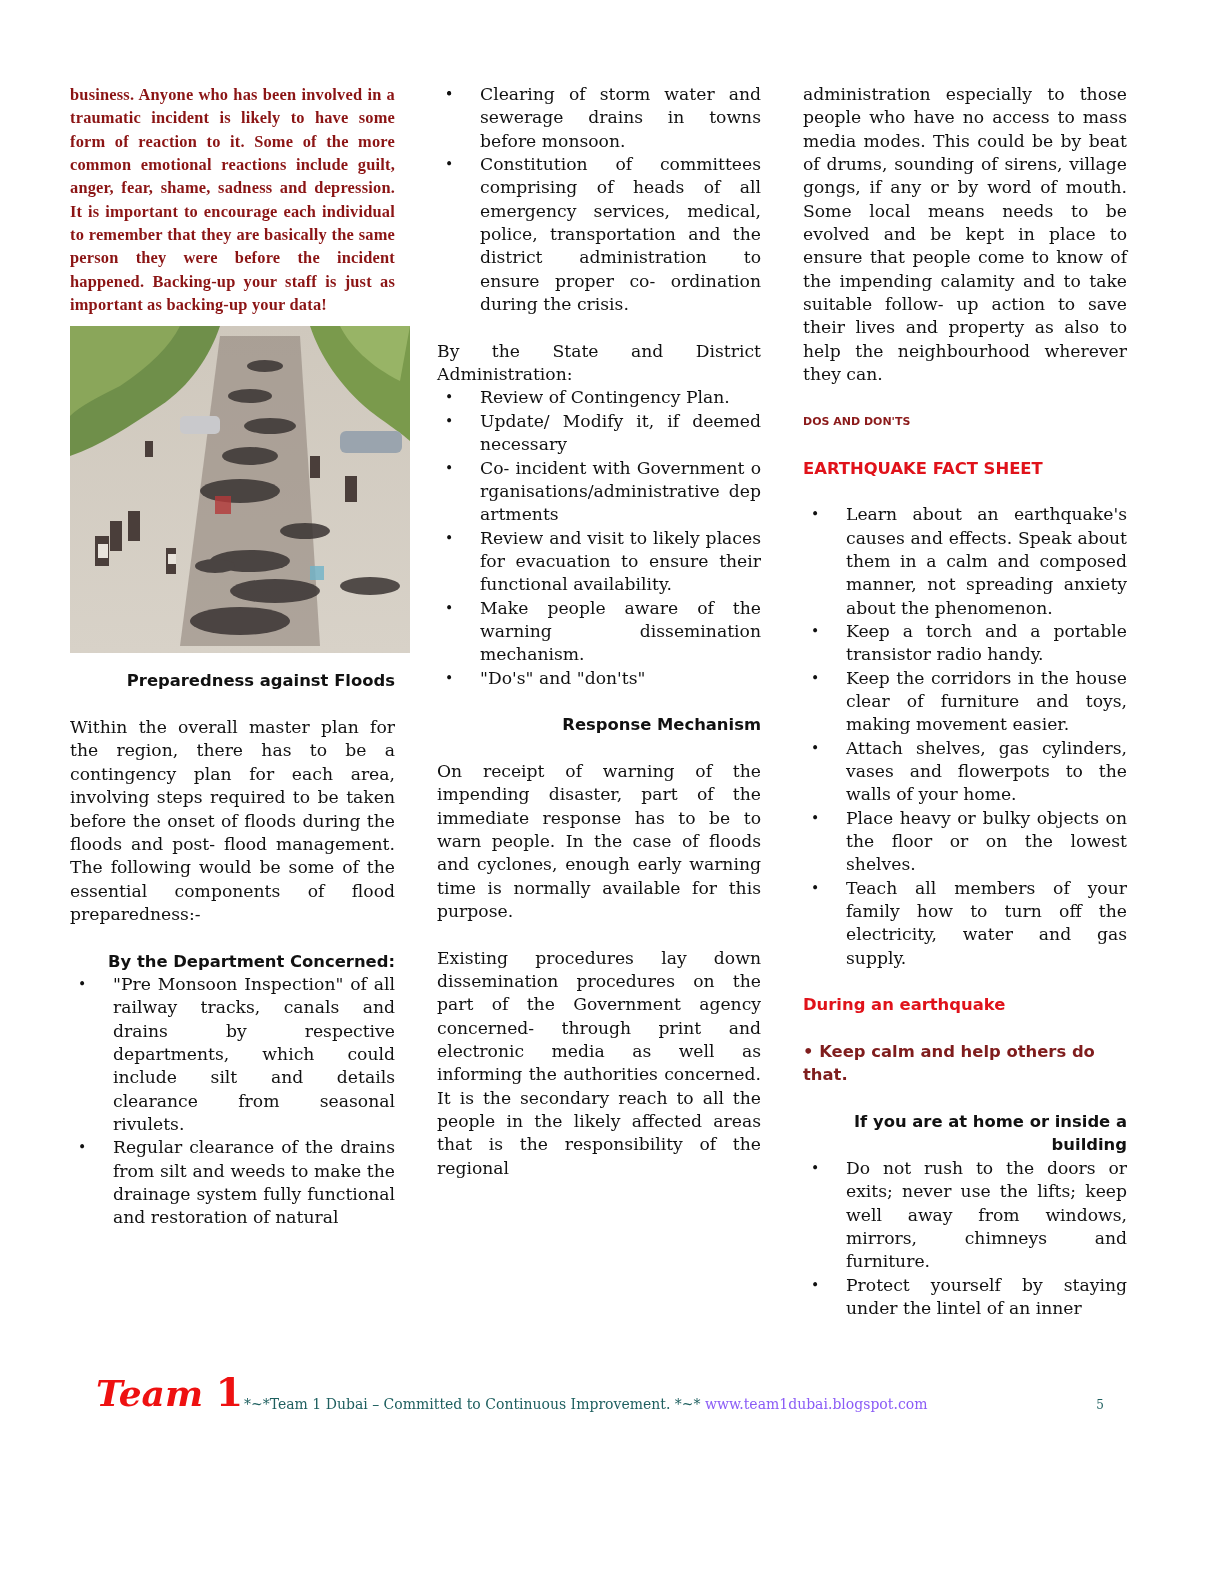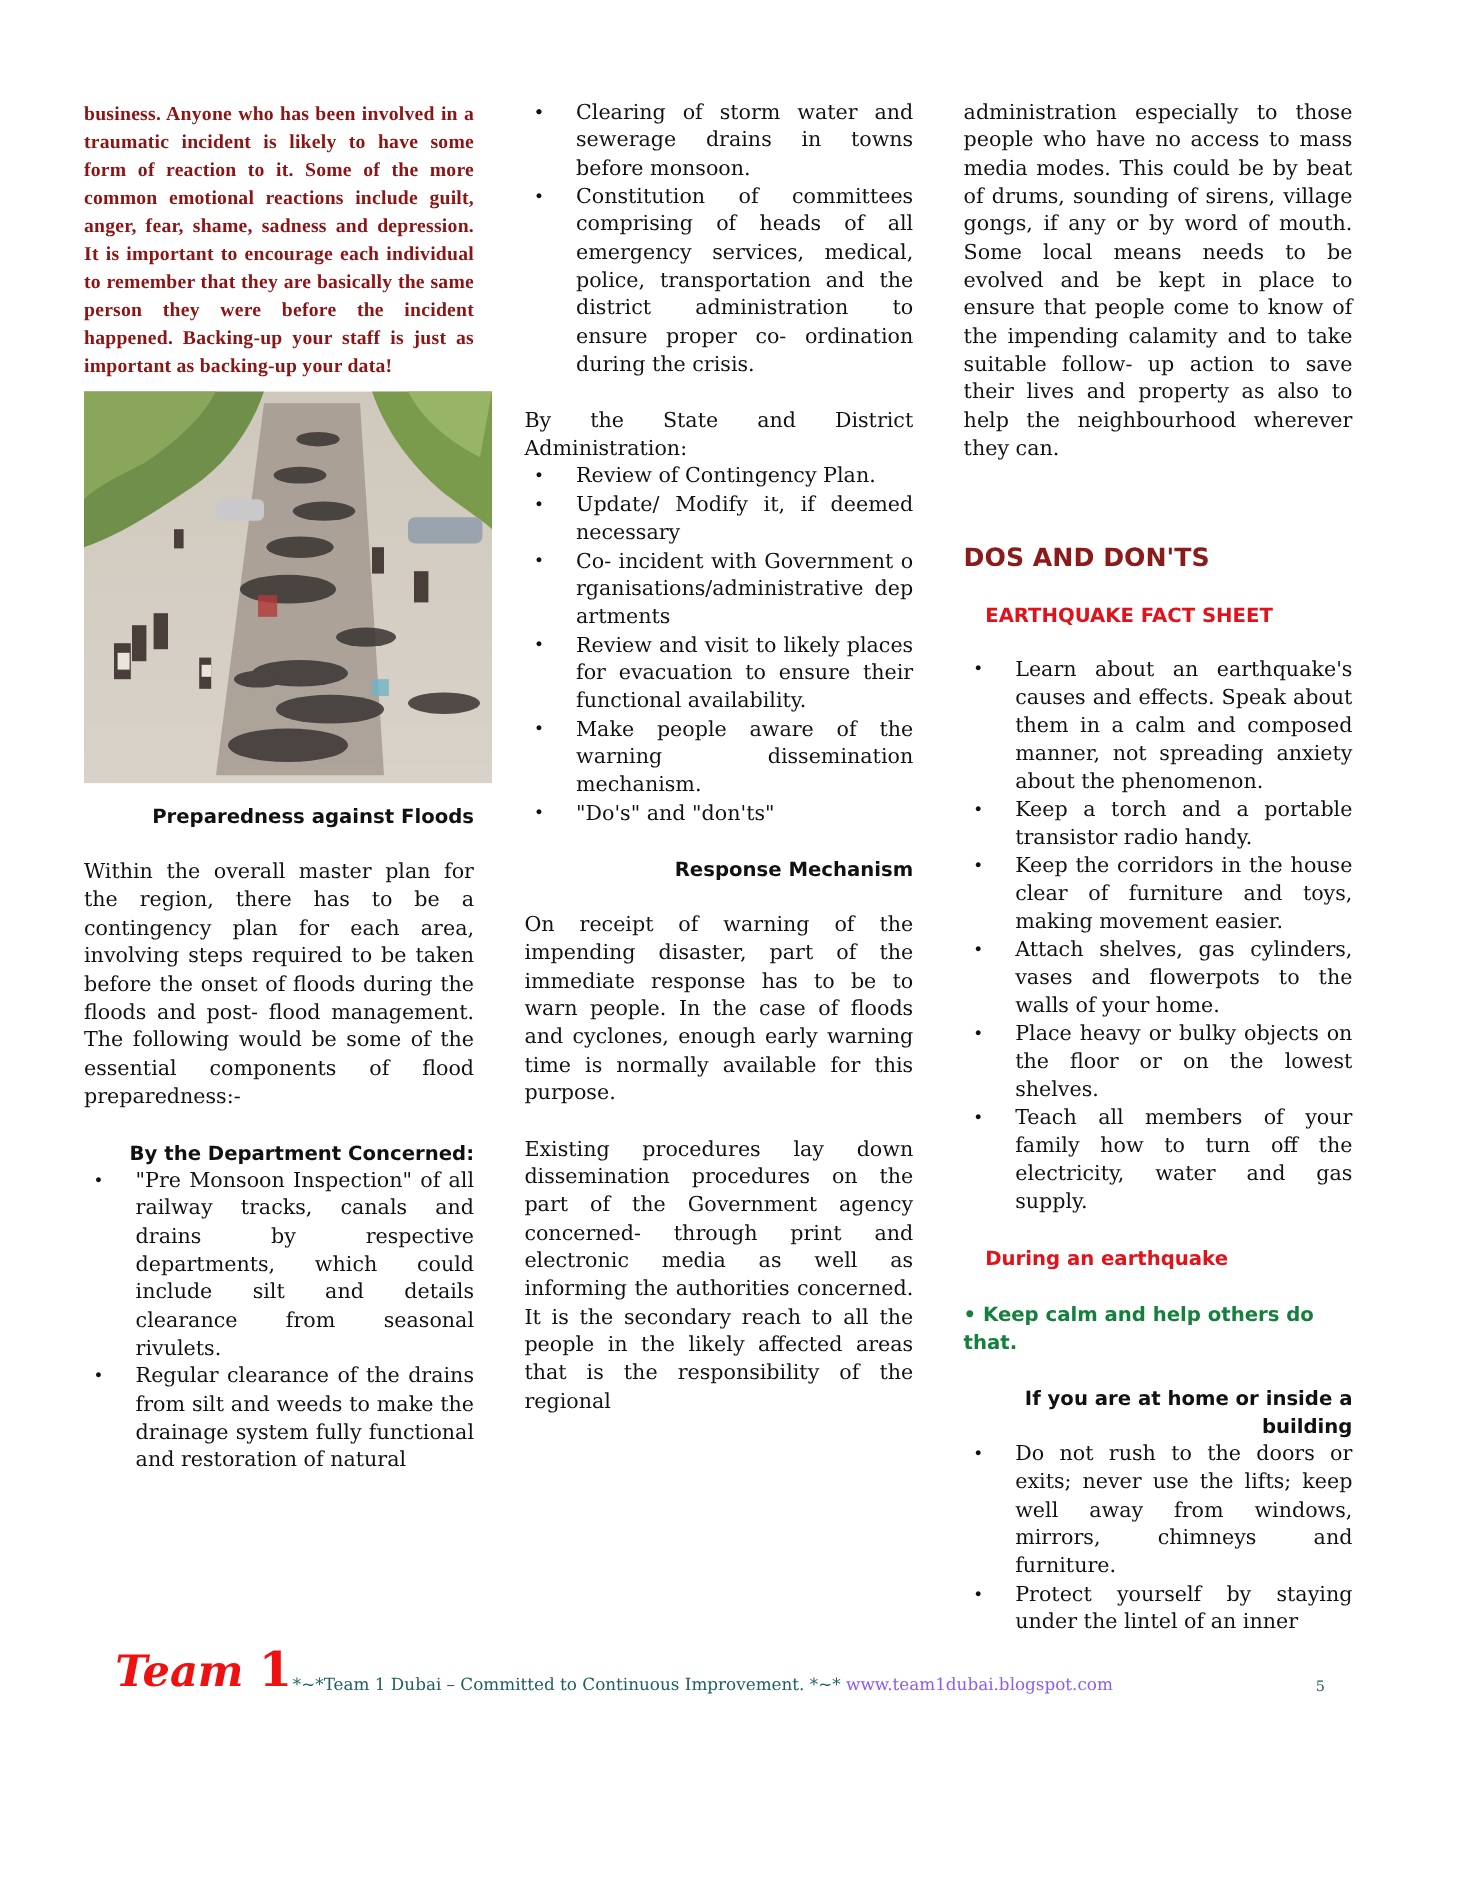--- a/index.html
+++ b/index.html
@@ -6,23 +6,23 @@
   body { width: 1224px; height: 1583px; position: relative; overflow: hidden;
          font-family: "DejaVu Serif", "Liberation Serif", serif; color: #111; }
   .col { position: absolute; top: 83px; text-align: justify; font-size: 17.2px; line-height: 23.35px; }
   .col1 { left: 70px; width: 325px; }
   .col2 { left: 437px; width: 324px; }
   .col3 { left: 803px; width: 324px; }
   p { margin: 0; }
   .gap { height: 23.35px; }
   .lead { color: #8b1414; font-weight: bold; font-family: Liberation Serif, serif; font-size: 16.4px; letter-spacing: 0.2px; }
   .h-black { font-weight: bold; font-family: "DejaVu Sans", sans-serif; font-size: 16.4px; color: #111; text-align: right; }
-  .h-darkred { font-weight: bold; font-family: "DejaVu Sans", sans-serif; font-size: 21px; color: #8b1a1a; margin-top: 44px; }
-  .h-red { font-weight: bold; font-family: "DejaVu Sans", sans-serif; font-size: 16.4px; color: #e0121a; margin-left: 18px; }
-  .h-blue { font-weight: bold; font-family: "DejaVu Sans", sans-serif; font-size: 16.4px; color: #15803d; text-align: left; }
+  .h-darkred { font-weight: bold; font-family: "DejaVu Sans", sans-serif; font-size: 11px; color: #8b1a1a; }
+  .h-red { font-weight: bold; font-family: "DejaVu Sans", sans-serif; font-size: 16.4px; color: #e0121a; }
+  .h-blue { font-weight: bold; font-family: "DejaVu Sans", sans-serif; font-size: 16.4px; color: #7f1d1d; text-align: left; }
   ul { list-style: none; margin: 0; padding: 0; }
   ul li { position: relative; padding-left: 43px; }
   ul li .bullet { position: absolute; left: 8px; top: 0; font-size: 14px; }
   .photo { width: 340px; height: 327px; margin: 10px 0 0 0; position: relative; overflow: hidden; }
   .footer { position: absolute; top: 1368px; left: 96px; width: 1030px; height: 60px; }
   .logo { position: absolute; left: 0; top: 0; font-family: "DejaVu Serif", serif; font-style: italic; font-weight: bold; color: #ee1111; font-size: 36px; }
   .logo .one { font-style: normal; font-size: 40px; }
   .tagline { position: absolute; left: 148px; top: 28px; font-size: 14px; color: #1e5f5f; white-space: nowrap; }
   .url { color: #8b5cf6; }
   .pagenum { position: absolute; right: 22px; top: 30px; font-size: 12px; color: #1e5f5f; }

